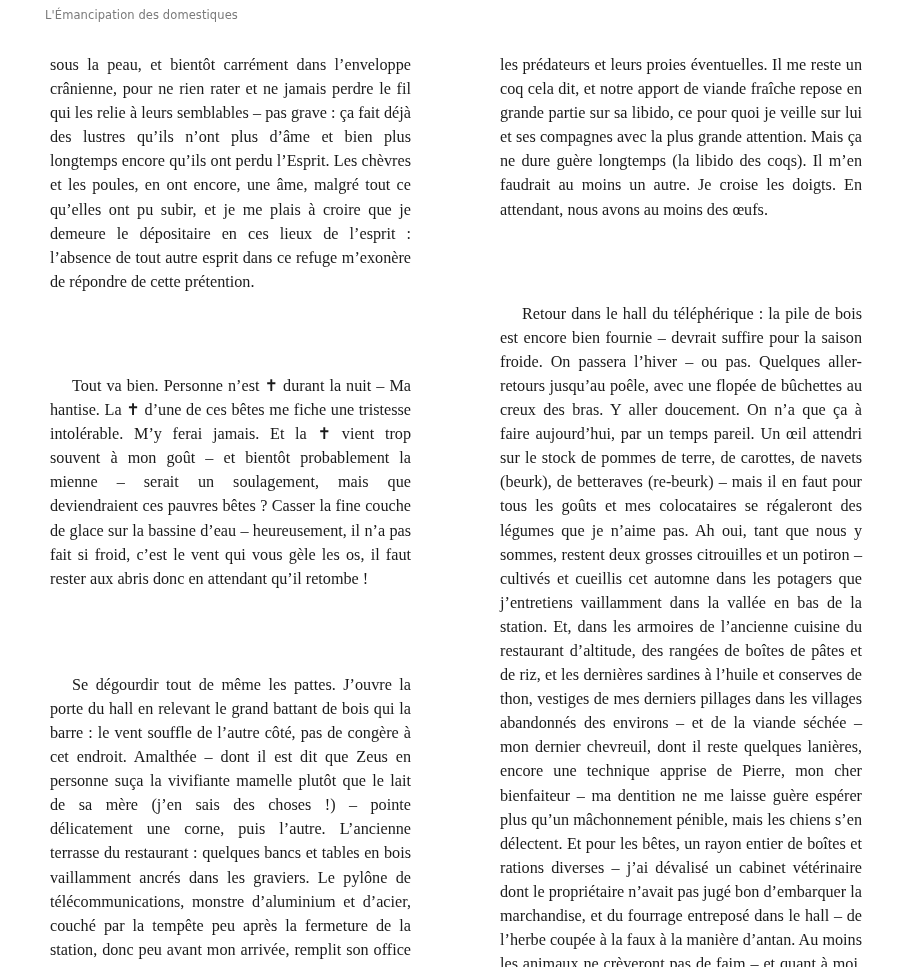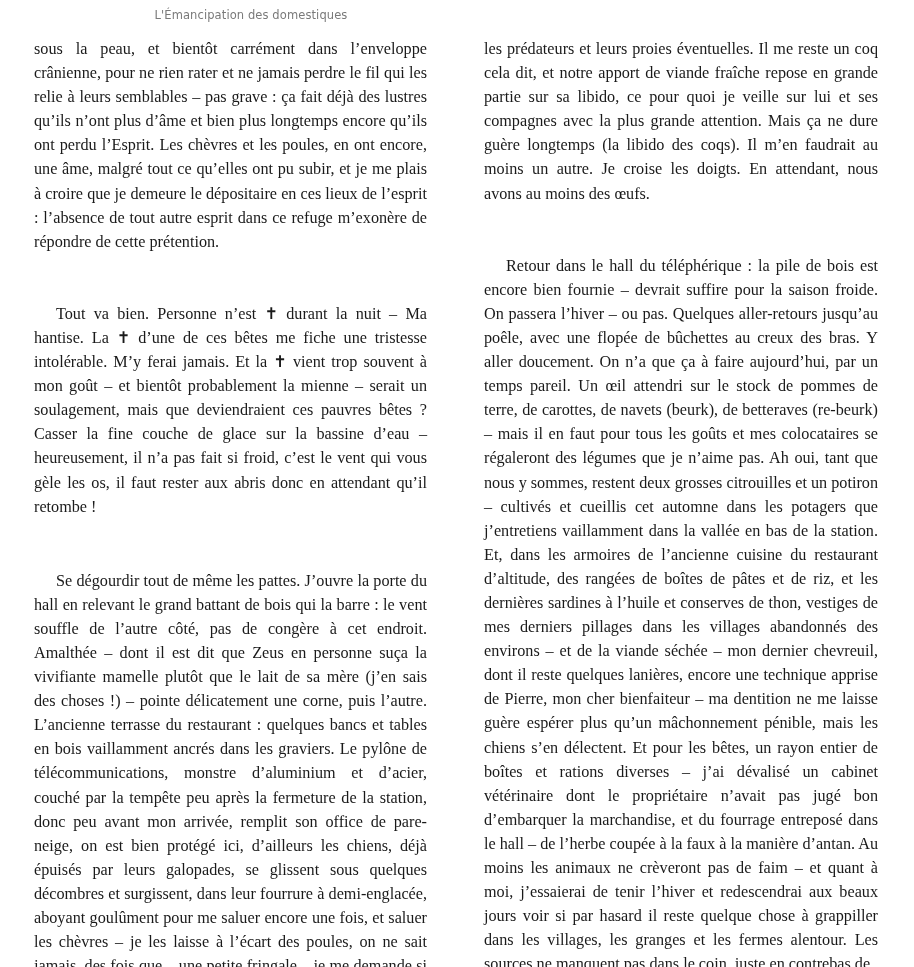--- a/index.html
+++ b/index.html
@@ -1,24 +1,24 @@
 <!DOCTYPE html>
 <html><head>
 <meta charset="utf-8">
 <style>
   html, body { margin: 0; padding: 0; background: #ffffff; }
   body { width: 914px; height: 967px; overflow: hidden; position: relative; font-family: "Liberation Serif", serif; color: #1a1a1a; }
   .page { position: absolute; top: 0; width: 457px; height: 967px; }
   .page.left { left: 0; }
   .page.right { left: 457px; }
-  .running-head { position: absolute; top: 8px; left: 0; right: 0; text-align: center; font-family: "DejaVu Sans", sans-serif; font-size: 11.5px; color: #7a7a7a; letter-spacing: 0.1px; padding-left: 45px; }
+  .running-head { position: absolute; top: 8px; left: 0; right: 0; text-align: left; font-family: "DejaVu Sans", sans-serif; font-size: 11.5px; color: #7a7a7a; letter-spacing: 0.1px; padding-left: 45px; }
   .text { position: absolute; top: 37px; font-size: 16.2px; line-height: 24.1px; text-align: justify; hyphens: none; }
   .page.left .text { left: 34px; width: 393px; }
   .page.right .text { left: 27px; width: 394px; }
-  .text p { margin: 0; }
+  .text p { margin: 16px; }
   .text p.indent { text-indent: 22px; }
   .gap1 { height: 48px; }
   .gap2 { height: 50px; }
   .gap3 { height: 48px; }
 </style>
 </head>
 <body>
 
 <div class="page left">
   <div class="running-head">L'Émancipation des domestiques</div>

